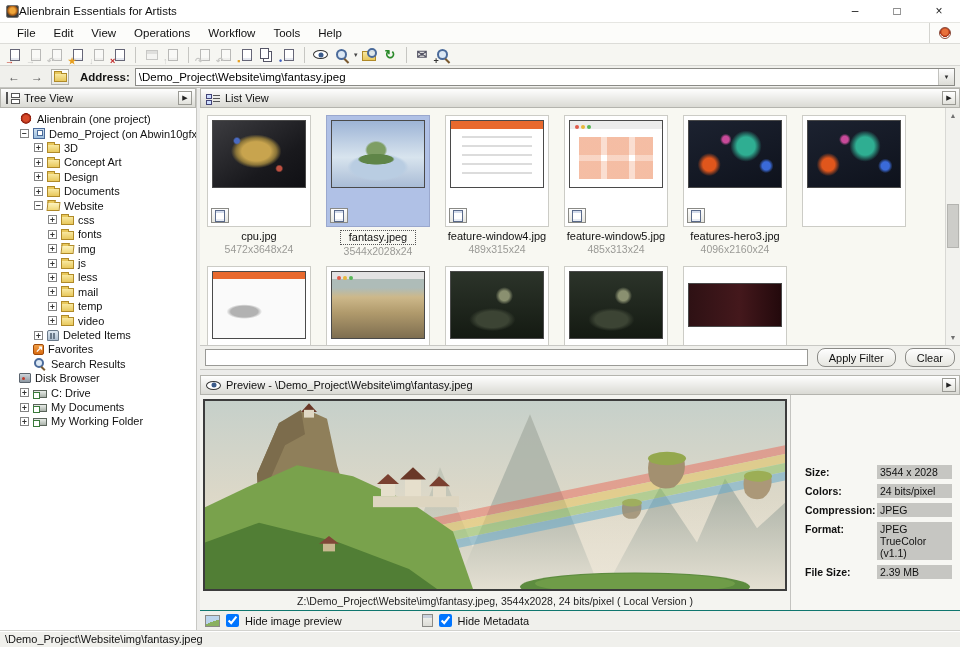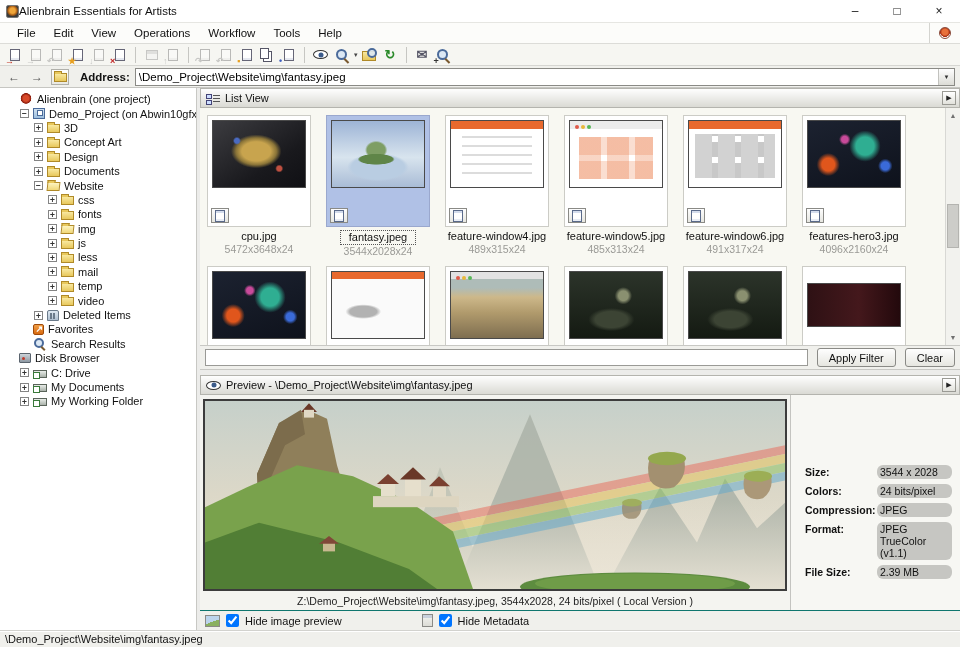--- a/index.html
+++ b/index.html
@@ -115,34 +115,34 @@
   .t-dark-red { background:linear-gradient(90deg,#2e1114,#44181c 55%,#23090c); height:44px !important; top:16px !important; }
 
   .vscroll { position:absolute; right:0; top:0; bottom:0; width:15px; background:#f2f2ee; border-left:1px solid #d8d8d4; }
   .vs-arrow { position:absolute; left:0; width:14px; height:15px; display:flex; align-items:center; justify-content:center; color:#707070; font-size:7px; }
   .vs-up { top:0; } .vs-down { bottom:0; }
   .vs-thumb { position:absolute; left:1px; top:96px; width:12px; height:44px; background:#cdcdc9; border:1px solid #b4b4b0; }
 
   
   .filter-bar { height:24px; background:#f0f0ec; border-bottom:1px solid #c8c8c4; display:flex; align-items:center; gap:9px; padding:0 5px; flex:none; }
   .filter-input { flex:1; height:17px; border:1px solid #9a9a96; background:#fff; font:11px "Liberation Sans",sans-serif; padding:0 3px; }
-  .btn { height:19px; padding:0 11px; background:linear-gradient(#fefefe,#e6e6e0); border:1px solid #8a8a86; border-radius:3px; font:11px "Liberation Sans",sans-serif; color:#111; flex:none; }
+  .btn { height:19px; padding:0 11px; background:linear-gradient(#fefefe,#e6e6e0); border:1px solid #8a8a86; border-radius:8px; font:11px "Liberation Sans",sans-serif; color:#111; flex:none; }
 
   .splitter-h { height:5px; background:#ececea; flex:none; }
 
   
   .preview-body { flex:1; display:flex; min-height:0; }
   .preview-main { flex:1; background:#f4f4f0; padding:4px 3px 0 3px; display:flex; flex-direction:column; min-width:0; }
   .preview-imgbox { flex:1; border:2px solid #3c3c3c; background:#cfd6cc; overflow:hidden; }
   .preview-imgbox svg { display:block; width:100%; height:100%; }
   .preview-caption { height:19px; font-size:10.5px; text-align:center; padding-top:4px; color:#222; }
   .meta-panel { width:170px; flex:none; background:#f7f7f3; border-left:1px solid #c4c4c0; padding:70px 8px 0 14px; }
   .meta-grid { display:grid; grid-template-columns:70px 1fr; row-gap:5px; column-gap:2px; font-size:10.5px; align-items:start; }
   .meta-label { font-weight:bold; padding-top:1px; }
-  .meta-value { background:#c6c6c2; padding:1px 3px; min-height:13px; line-height:12px;border-radius:6px; }
+  .meta-value { background:#c6c6c2; padding:1px 3px; min-height:13px; line-height:12px; }
 
   
   .toggles { height:20px; background:#f0f0ec; border-top:1px solid #0f766e; display:flex; align-items:center; gap:6px; padding:0 5px; flex:none; }
   .toggles input { width:13px; height:13px; margin:0; }
   .mini-img-ic { width:15px; height:12px; border:1px solid #8a8a86; background:linear-gradient(160deg,#bcd4ec 0 55%,#8ab060 55%),radial-gradient(circle 3px at 70% 28%,#f0d040 0 100%,rgba(0,0,0,0) 0); flex:none; }
   .mini-doc-ic { width:11px; height:13px; border:1px solid #8a8a86; background:linear-gradient(#f4f4f0,#dcdcd6); box-shadow:inset 0 3px 0 #c8d0dc; flex:none; margin-left:74px; }
   .toggle-group { display:flex; align-items:center; gap:6px; }
   .statusbar { height:17px; background:#f0f0ec; border-top:1px solid #d2d2ce; display:flex; align-items:center; padding:0 5px; font-size:11px; flex:none; box-shadow:inset 0 1px 0 #fff; }
 </style>
 </head>
@@ -253,20 +253,25 @@
     <span class="addr-label">Address:</span>
     <div class="addr-input-wrap">
       <input class="addr-input" value="\Demo_Project\Website\img\fantasy.jpeg" style="">
       <div class="addr-caret" style="font-size:6px;">▼</div>
     </div>
   </div>
 
   <div class="main">
 
     <div class="tree-col">
+      <div class="panel-header">
+        <span class="ic-treeview"></span>
+        <span>Tree View</span>
+        <div class="ph-btn">▶</div>
+      </div>
       <div class="tree-body" id="tree-body">
           <div class="tree-row" style="padding-left: 3px;">
             <span style="width: 9px; flex: 0 0 auto;"></span>
             <span class="ti ti-alienbrain"></span>
             <span>Alienbrain (one project)</span>
           </div>
           <div class="tree-row" style="padding-left: 17px;">
             <span class="exp">−</span>
             <span class="ti ti-project"></span>
             <span>Demo_Project (on Abwin10gfx)</span>
@@ -410,28 +415,20 @@
               <div class="cell-label">feature-window4.jpg</div>
               <div class="cell-dims">489x315x24</div>
             </div>
             <div class="titem">
               <div class="cell">
                 <div class="timg t-window-icons"></div>
                 <div class="doc-ic"></div>
               </div>
               <div class="cell-label">feature-window5.jpg</div>
               <div class="cell-dims">485x313x24</div>
-            </div>
-            <div class="titem">
-              <div class="cell">
-                <div class="timg t-window-grid"></div>
-                <div class="doc-ic"></div>
-              </div>
-              <div class="cell-label">feature-window6.jpg</div>
-              <div class="cell-dims">491x317x24</div>
             </div>
             <div class="titem">
               <div class="cell">
                 <div class="timg t-neon-city"></div>
                 <div class="doc-ic"></div>
               </div>
               <div class="cell-label">features-hero3.jpg</div>
               <div class="cell-dims">4096x2160x24</div>
             </div>
             <div class="titem">

